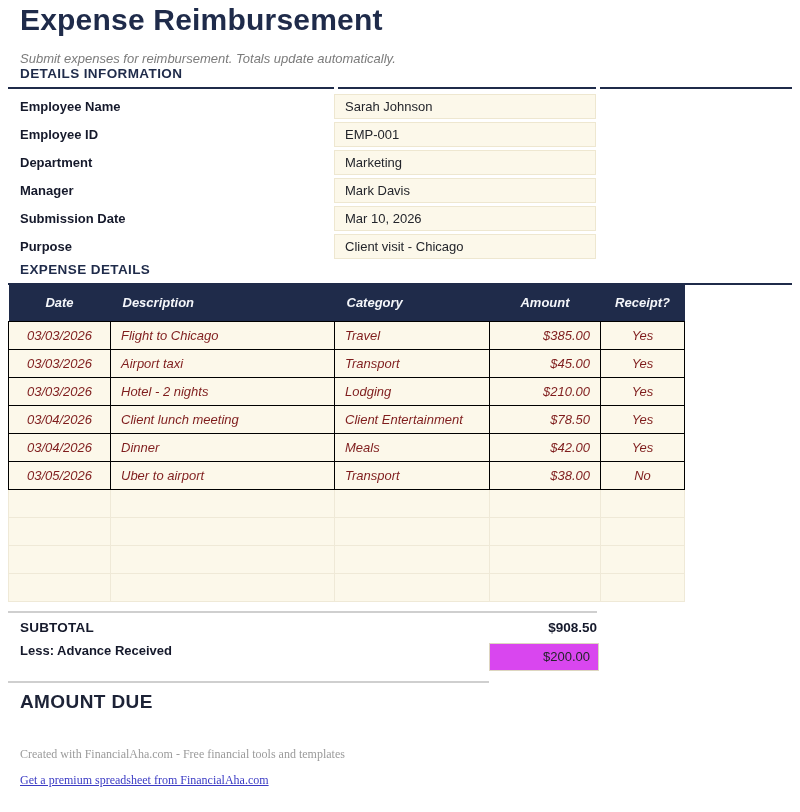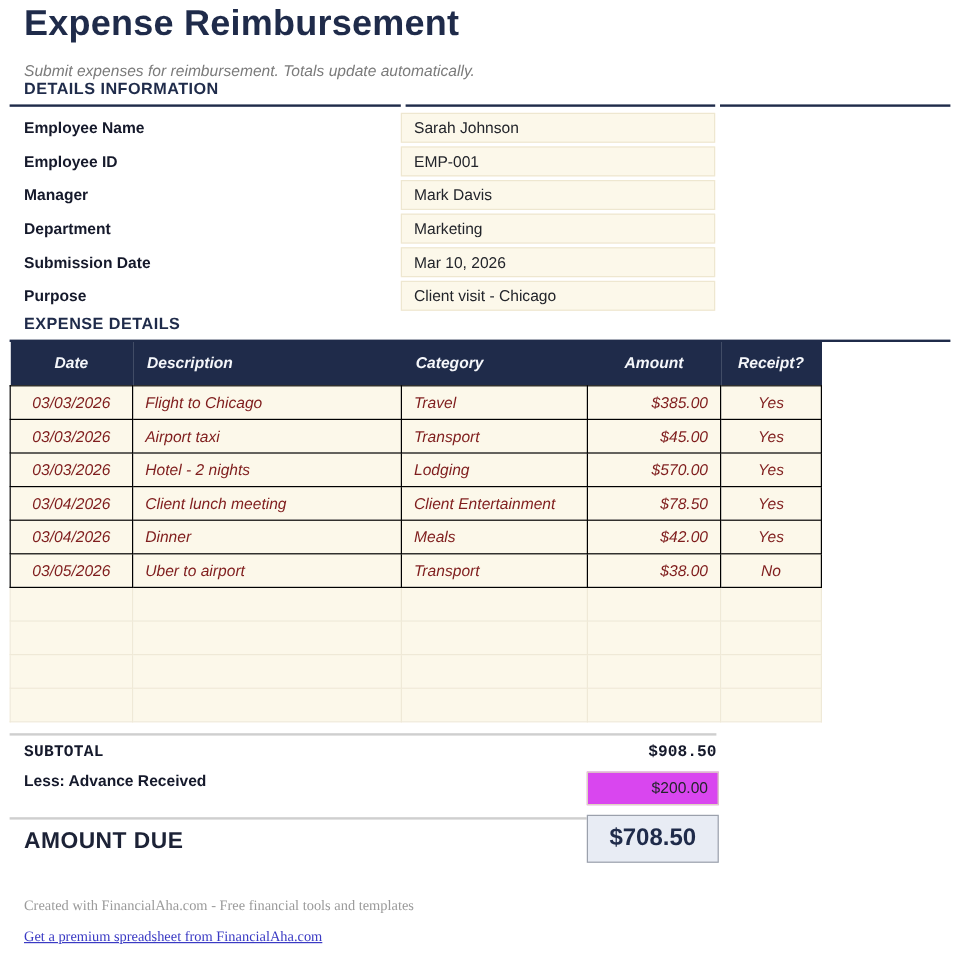--- a/index.html
+++ b/index.html
@@ -78,21 +78,21 @@
   col.c-rec  { width: 84px; }
   .ta-c { text-align: center; }
   .ta-l { text-align: left; }
   .ta-r { text-align: right; }
 
   
   .totals { width: 784px; }
   .subtotal-row {
     width: 589px; margin-top: 9px; border-top: 2px solid #cfcfcf;
     display: flex; justify-content: space-between; align-items: center;
-    height: 30px; padding: 2px 0 0 0; font-family: Liberation Mono, monospace;
+    height: 30px; padding: 2px 0 0 0;
   }
   .subtotal-label { padding-left: 12px; font-size: 13.5px; font-weight: bold; color: #15192b; letter-spacing: 0.2px; }
   .subtotal-value { font-size: 13.5px; font-weight: bold; color: #15192b; }
   .advance-row { display: flex; height: 28px; margin-top: 2px; }
   .advance-label { width: 481px; padding-left: 12px; font-size: 13px; font-weight: bold; color: #15192b; }
   .advance-input {
     width: 110px; height: 28px;
     background: #d946ef; border: 1px solid #ddd6c0;
     font-family: "Liberation Sans", sans-serif;
     font-size: 13px; color: #23252b; text-align: right; padding: 0 8px;
@@ -140,26 +140,26 @@
     <div class="fields">
       <div class="field-row">
         <div class="field-label">Employee Name</div>
         <input class="field-input" type="text" value="Sarah Johnson" style="">
       </div>
       <div class="field-row">
         <div class="field-label">Employee ID</div>
         <input class="field-input" type="text" value="EMP-001" style="">
       </div>
       <div class="field-row">
+        <div class="field-label">Department</div>
+        <input class="field-input" type="text" value="Marketing" style="">
+      </div>
+      <div class="field-row">
         <div class="field-label">Manager</div>
         <input class="field-input" type="text" value="Mark Davis" style="">
-      </div>
-      <div class="field-row">
-        <div class="field-label">Department</div>
-        <input class="field-input" type="text" value="Marketing" style="">
       </div>
       <div class="field-row">
         <div class="field-label">Submission Date</div>
         <input class="field-input" type="text" value="Mar 10, 2026" style="">
       </div>
       <div class="field-row">
         <div class="field-label">Purpose</div>
         <input class="field-input" type="text" value="Client visit - Chicago" style="">
       </div>
     </div>
@@ -198,21 +198,21 @@
           <td class="ta-c">03/03/2026</td>
           <td class="ta-l">Airport taxi</td>
           <td class="ta-l">Transport</td>
           <td class="ta-r">$45.00</td>
           <td class="ta-c">Yes</td>
         </tr>
         <tr>
           <td class="ta-c">03/03/2026</td>
           <td class="ta-l">Hotel - 2 nights</td>
           <td class="ta-l">Lodging</td>
-          <td class="ta-r">$570.00</td>
+          <td class="ta-r">$210.00</td>
           <td class="ta-c">Yes</td>
         </tr>
         <tr>
           <td class="ta-c">03/04/2026</td>
           <td class="ta-l">Client lunch meeting</td>
           <td class="ta-l">Client Entertainment</td>
           <td class="ta-r">$78.50</td>
           <td class="ta-c">Yes</td>
         </tr>
         <tr>
@@ -266,21 +266,20 @@
       <span class="subtotal-label">SUBTOTAL</span>
       <span class="subtotal-value">$908.50</span>
     </div>
     <div class="advance-row">
       <span class="advance-label">Less: Advance Received</span>
       <input class="advance-input" type="text" value="$200.00" style="">
     </div>
     <div class="due-row">
       <div class="due-line"></div>
       <div class="due-label">AMOUNT DUE</div>
-      <div class="due-box">$708.50</div>
     </div>
   </section>
 
   <footer class="footer">
     <p class="footer-credit">Created with FinancialAha.com - Free financial tools and templates</p>
     <a class="footer-link" href="#">Get a premium spreadsheet from FinancialAha.com</a>
   </footer>
 
 </div>
 

